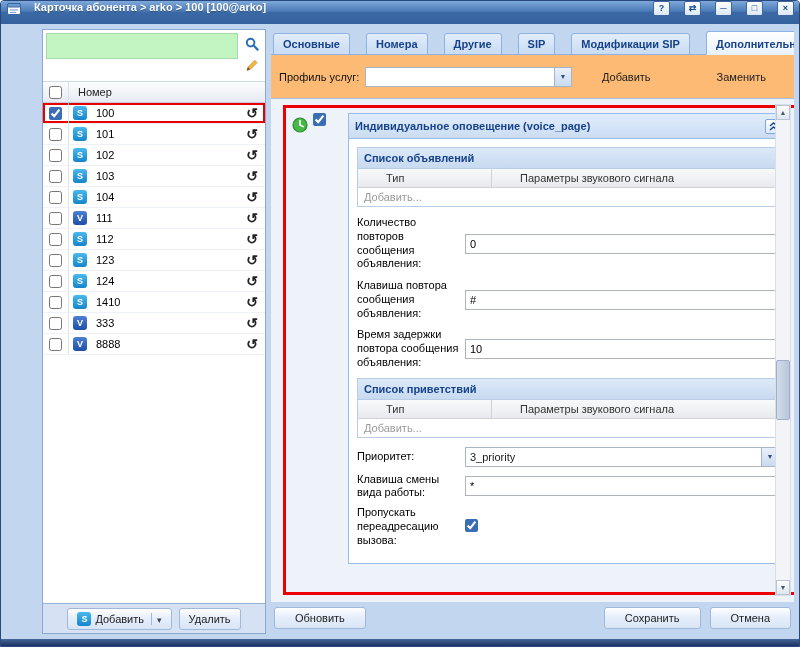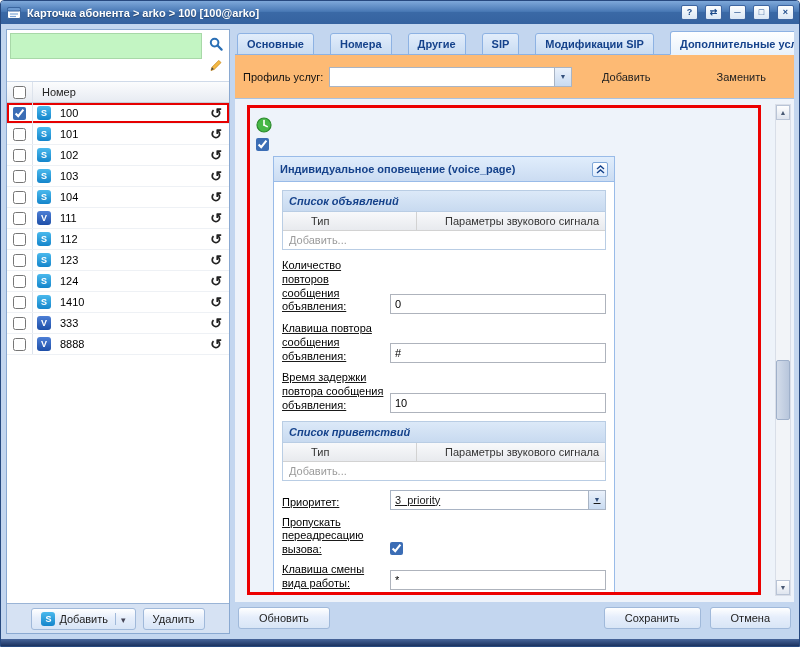--- a/index.html
+++ b/index.html
@@ -3,37 +3,37 @@
 <meta charset="utf-8">
 <style>
   * { margin:0; padding:0; box-sizing:border-box; }
   html,body { width:800px; height:647px; overflow:hidden; }
   body { font-family:"Liberation Sans", sans-serif; font-size:11px; color:#1a1a1a; background:#fff; }
 
   .window { width:800px; height:647px; display:flex; flex-direction:column;
             background:#c3d6ef; border:1px solid #27497f; border-radius:4px 4px 0 0; }
 
   
-  .titlebar { flex:0 0 23px; display:flex; align-items:center; gap:5px; padding:0 5px;
+  .titlebar { flex:0 0 23px; display:flex; align-items:flex-start; gap:12px; padding:0 5px;
               background:linear-gradient(#7ea8da 0%, #4a7ab6 45%, #3a69a6 50%, #35629f 100%);
               border-radius:3px 3px 0 0; }
   .title-text { flex:1; color:#fff; font-weight:bold; font-size:11px; text-shadow:0 1px 1px rgba(0,0,0,.35);
                 white-space:nowrap; overflow:hidden; }
   .win-btn { width:17px; height:15px; margin-left:2px; display:flex; align-items:center; justify-content:center;
              background:linear-gradient(#fdfefe,#dbe7f5); border:1px solid #3e65a0; border-radius:2px;
              color:#1c4a8a; font-size:9px; font-weight:bold; cursor:pointer; line-height:1; }
   .title-icon { width:16px; height:16px; }
 
   
   .window-body { flex:1; display:flex; gap:5px; padding:5px; overflow:hidden; }
   .bottom-edge { flex:0 0 7px; background:linear-gradient(#47659a,#1b3360); }
 
   
   .left-panel { width:224px; display:flex; flex-direction:column; background:#fff;
-                border:1px solid #8aa9d1; overflow:hidden; }
+                border:1px solid #8aa9d1; overflow:hidden;margin-left:36px; }
   .search-area { flex:0 0 52px; display:flex; gap:4px; padding:3px 3px 3px 3px; background:#fff;
                  border-bottom:1px solid #cfdae9; }
   .search-left { flex:1; display:flex; flex-direction:column; }
   .green-box { height:26px; background:#c3f5c3; border:1px solid #a8d8a8; }
   .search-icons { width:20px; display:flex; flex-direction:column; align-items:center; gap:5px; padding-top:3px; }
   .icon-btn { width:16px; height:16px; display:flex; align-items:center; justify-content:center; cursor:pointer; }
 
   .sub-table { flex:1; display:flex; flex-direction:column; overflow:hidden; }
   .sub-header { flex:0 0 21px; display:flex; align-items:center;
                 background:linear-gradient(#fbfcfd,#e7ebf2); border-bottom:1px solid #c6ccd6; }
@@ -78,41 +78,41 @@
   .combo-trigger { width:17px; display:flex; align-items:center; justify-content:center; cursor:pointer;
                    background:linear-gradient(#eaf1fb,#c9dbf1); border-left:1px solid #a9b4c4; }
   .combo-trigger::after { content:"▼"; font-size:7px; color:#33507c; }
   .tb-btn { padding:4px 6px; color:#222; cursor:pointer; border-radius:2px; white-space:nowrap; }
   .tb-btn.add { margin-left:18px; }
   .tb-btn.replace { margin-left:48px; margin-right:14px; }
 
   .svc-content { flex:1; position:relative; background:#eef3fa; overflow:hidden; }
   .red-frame { position:absolute; left:12px; top:6px; width:514px; height:490px;
                border:3px solid #ec0000; overflow:hidden; }
-  .service-row { display:flex; align-items:flex-start; gap:5px; padding:5px 6px;flex-direction:column; }
+  .service-row { display:flex; align-items:flex-start; gap:5px; padding:5px 6px; }
   .power-icon { flex:0 0 16px; margin-top:4px; }
   .svc-enable-cb { margin-top:6px; }
   .service-panel { flex:1; margin-left:17px; background:#fff; border:1px solid #99bbe8; }
   .service-header { height:25px; display:flex; align-items:center; gap:5px; padding:0 6px;
                     background:linear-gradient(#e0edfc,#cbdcf2); border-bottom:1px solid #99bbe8; }
   .service-title { flex:1; color:#15428b; font-weight:bold; white-space:nowrap; overflow:hidden; }
   .collapse-btn { width:16px; height:15px; display:flex; align-items:center; justify-content:center; cursor:pointer;
                   background:linear-gradient(#ffffff,#dceafc); border:1px solid #7fa7d8; border-radius:2px; }
   .service-body { padding:8px 8px 10px 8px; }
 
   .list-section { border:1px solid #b9cde4; margin-bottom:9px; background:#fff; }
   .list-title { padding:4px 6px; background:linear-gradient(#dce9f8,#c8daf0); color:#15428b; font-weight:bold;
-                border-bottom:1px solid #b9cde4;font-style:italic; }
+                border-bottom:1px solid #b9cde4; }
   .grid-header { display:flex; background:linear-gradient(#f8f9fb,#e8eaee); border-bottom:1px solid #d2d2d2; }
   .grid-col { padding:3px 6px; color:#333; white-space:nowrap; overflow:hidden;margin-left:22px; }
   .grid-col.type { width:112px; border-right:1px solid #d2d2d2; }
   .grid-col.params { flex:1; }
   .add-row { padding:3px 6px; color:#9b9b9b; cursor:pointer; background:#fff; }
 
-  .form-row { display:flex; margin:8px 0; align-items:flex-end;text-decoration:underline; }
+  .form-row { display:flex; margin:8px 0; align-items:center; }
   .form-label { width:108px; padding-right:6px; line-height:1.25; color:#000; }
   .form-control { flex:1; }
   .text-input { width:100%; height:20px; border:1px solid #aeb3bc; padding:2px 4px;
                 font-family:inherit; font-size:11px; color:#000; background:#fff; }
   .form-row.tight { margin:6px 0; }
 
   .scrollbar { position:absolute; right:3px; top:5px; bottom:6px; width:16px;
                background:#f2f4f8; border:1px solid #d9dee8; }
   .sb-btn { position:absolute; left:0; width:14px; height:15px; display:flex; align-items:center; justify-content:center;
             background:linear-gradient(#fefefe,#dfe5ef); border:1px solid #b9c4d6; cursor:pointer; }
@@ -423,30 +423,30 @@
                   <span class="form-label">Приоритет:</span>
                   <span class="form-control">
                     <span class="combo" style="width:100%;">
                       <span class="combo-text">3_priority</span>
                       <span class="combo-trigger"></span>
                     </span>
                   </span>
                 </div>
 
                 <div class="form-row tight">
+                  <span class="form-label">Клавиша смены вида работы:</span>
+                  <span class="form-control">
+                    <input class="text-input" type="text" value="*" style="">
+                  </span>
+                </div>
+
+                <div class="form-row tight">
                   <span class="form-label">Пропускать переадресацию вызова:</span>
                   <span class="form-control">
                     <input type="checkbox" checked="" style="">
-                  </span>
-                </div>
-
-                <div class="form-row tight">
-                  <span class="form-label">Клавиша смены вида работы:</span>
-                  <span class="form-control">
-                    <input class="text-input" type="text" value="*" style="">
                   </span>
                 </div>
 
               </div>
             </div>
           </div>
         </div>
 
         <div class="scrollbar">
           <span class="sb-btn sb-up"></span>

